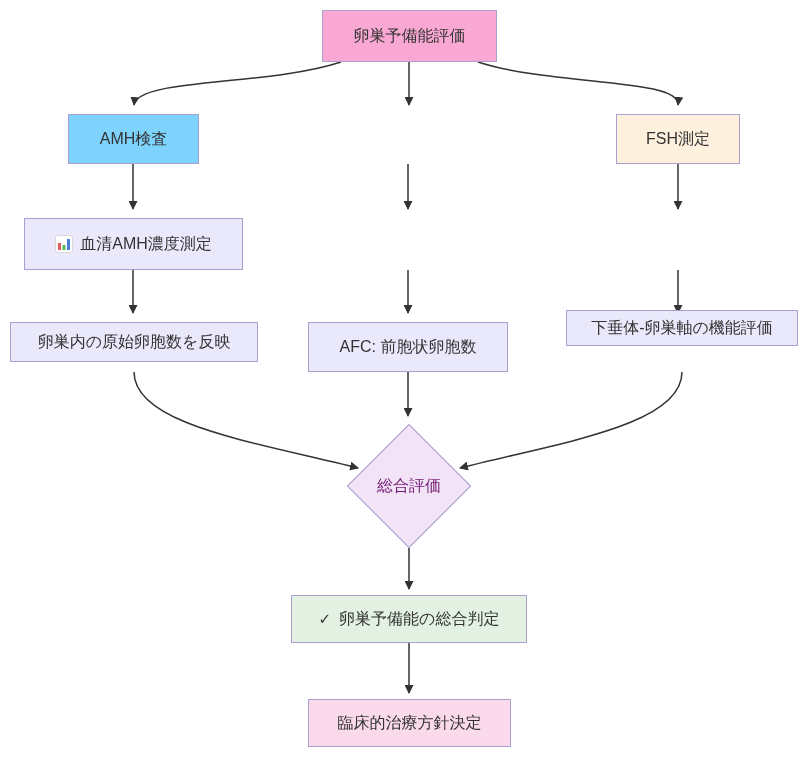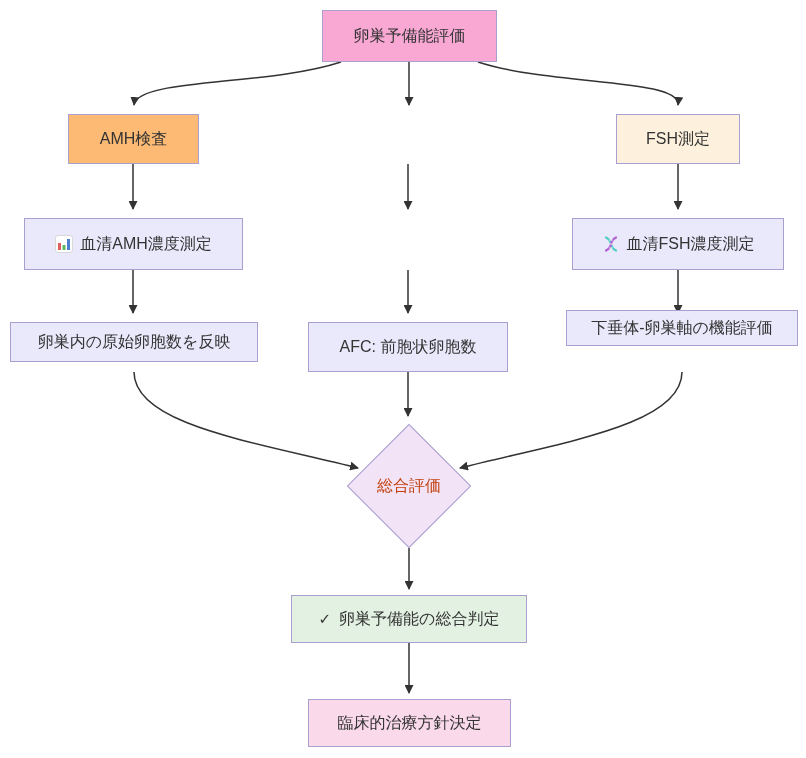--- a/index.html
+++ b/index.html
@@ -25,21 +25,21 @@
     font-size: 16px;
     display: flex;
     align-items: center;
     justify-content: center;
     gap: 7px;
     text-align: center;
     line-height: 1.2;
     white-space: nowrap;
   }
   .n-root      { left: 322px; top: 10px;  width: 175px; height: 52px; background: #f9a8d4; }
-  .n-amh       { left: 68px;  top: 114px; width: 131px; height: 50px; background: #fdba74; }
+  .n-amh       { left: 68px;  top: 114px; width: 131px; height: 50px; background: #7dd3fc; }
   .n-us        { left: 338px; top: 114px; width: 141px; height: 50px; background: #fdf1dd; }
   .n-fsh       { left: 616px; top: 114px; width: 124px; height: 50px; background: #fdf1dd; }
   .n-amh-meas  { left: 24px;  top: 218px; width: 219px; height: 52px; background: #eae9fc; }
   .n-follicle  { left: 310px; top: 218px; width: 197px; height: 52px; background: #eae9fc; }
   .n-fsh-meas  { left: 572px; top: 218px; width: 212px; height: 52px; background: #eae9fc; }
   .n-amh-mean  { left: 10px;  top: 322px; width: 248px; height: 40px; background: #eae9fc; }
   .n-afc       { left: 308px; top: 322px; width: 200px; height: 50px; background: #eae9fc; }
   .n-fsh-mean  { left: 566px; top: 310px; width: 232px; height: 36px; background: #eae9fc; }
   .n-judge     { left: 291px; top: 595px; width: 236px; height: 48px; background: #e2f1e2; }
   .n-decide    { left: 308px; top: 699px; width: 203px; height: 48px; background: #f9d9ea; }
@@ -50,21 +50,21 @@
     background: #f3e3f7;
     border: 1px solid #a9a0cf;
     transform: rotate(45deg);
     box-sizing: border-box;
   }
   .diamond-label {
     position: absolute;
     left: 345px; top: 470px;
     width: 128px; height: 32px;
     display: flex; align-items: center; justify-content: center;
-    color: #c2410c; font-size: 16px;
+    color: #701a75; font-size: 16px;
   }
   .node-icon { display: inline-flex; align-items: center; }
   .check-mark { color: #333333; font-size: 15px; margin-right: 1px; }
 </style>
 </head>
 <body>
 
 <div class="canvas">
 
   <svg class="edges" viewBox="0 0 806 758" xmlns="http://www.w3.org/2000/svg">
@@ -110,32 +110,20 @@
       </svg>
     </span>
     <span>血清AMH濃度測定</span>
   </div>
 
   <div class="node n-fsh">
     <span>FSH測定</span>
   </div>
 
 
-  <div class="node n-fsh-meas">
-    <span class="node-icon">
-      <svg width="18" height="18" viewBox="0 0 18 18" xmlns="http://www.w3.org/2000/svg">
-        <path d="M4 2.5 C 12 6, 6 12, 14 15.5" fill="none" stroke="#4ecdc4" stroke-width="2.2" stroke-linecap="round"></path>
-        <path d="M14 2.5 C 6 6, 12 12, 4 15.5" fill="none" stroke="#b15fd6" stroke-width="2.2" stroke-linecap="round"></path>
-        <line x1="7" y1="5" x2="11" y2="5" stroke="#e6e6e6" stroke-width="1"></line>
-        <line x1="7.5" y1="9" x2="10.5" y2="9" stroke="#e6e6e6" stroke-width="1"></line>
-        <line x1="7" y1="13" x2="11" y2="13" stroke="#e6e6e6" stroke-width="1"></line>
-      </svg>
-    </span>
-    <span>血清FSH濃度測定</span>
-  </div>
 
   <div class="node n-amh-mean">
     <span>卵巣内の原始卵胞数を反映</span>
   </div>
 
   <div class="node n-afc">
     <span>AFC: 前胞状卵胞数</span>
   </div>
 
   <div class="node n-fsh-mean">

